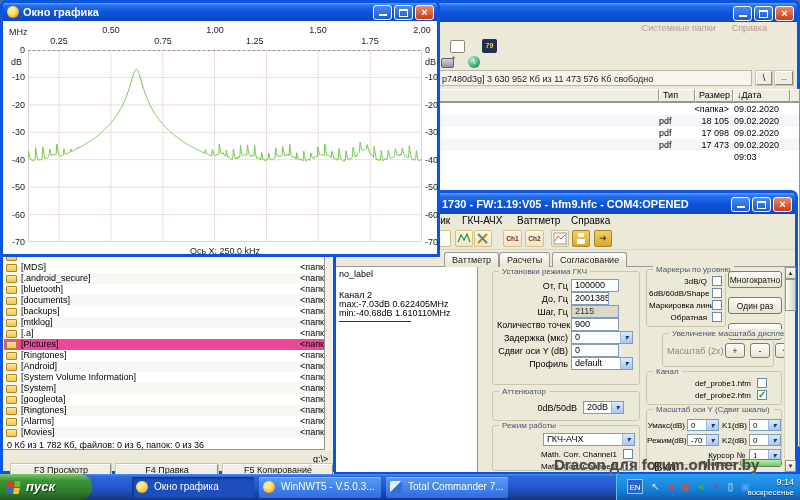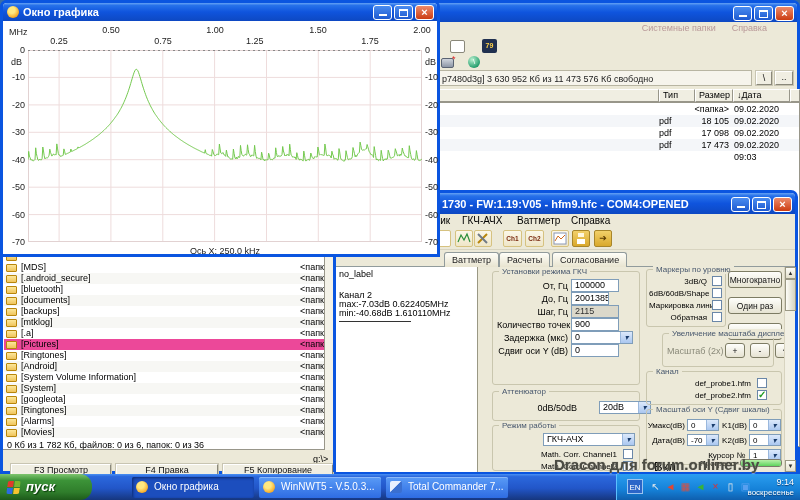--- a/index.html
+++ b/index.html
@@ -310,26 +310,30 @@
           <span class="xpin" style="left:74px;width:48px">900</span>
         </div>
       <div class="frow" style="top:59px">
           <span class="flab">Задержка (мкс)</span>
           <span class="xpin combo" style="left:74px;width:62px"><span>0</span><i class="arr"></i></span>
         </div>
       <div class="frow" style="top:72px">
           <span class="flab">Сдвиг оси Y (dB)</span>
           <span class="xpin" style="left:74px;width:48px">0</span>
         </div>
+      <div class="frow" style="top:85px">
+          <span class="flab">Профиль</span>
+          <span class="xpin combo" style="left:74px;width:62px"><span>default</span><i class="arr"></i></span>
+        </div>
     </div>
 
     <div class="grp" style="left:156px;top:124px;width:148px;height:30px">
       <span class="gt">Аттенюатор</span>
       <span class="flab" style="left:4px;top:11px;width:80px">0dB/50dB</span>
-      <span class="xpin combo" style="left:106px;top:9px;width:52px"><span>20dB</span><i class="arr"></i></span>
+      <span class="xpin combo" style="left:90px;top:9px;width:41px"><span>20dB</span><i class="arr"></i></span>
     </div>
 
     <div class="grp" style="left:156px;top:158px;width:148px;height:46px">
       <span class="gt">Режим работы</span>
       <span class="xpin combo" style="left:50px;top:7px;width:92px"><span>ГКЧ-АЧХ</span><i class="arr"></i></span>
       <div class="cbrow" style="left:4px;top:23px;width:140px">
           <span class="cblab" style="left:0;width:120px">Math. Corr. Channel1</span>
           <span class="cb" style="left:126px"></span>
         </div>
       <div class="cbrow" style="left:4px;top:35px;width:140px">
@@ -381,21 +385,21 @@
           <span class="cb on" style="left:108px"></span>
         </div>
     </div>
 
     <div class="grp" style="left:310px;top:142px;width:136px;height:56px">
       <span class="gt">Масштаб оси Y (Сдвиг шкалы)</span>
       <span class="flab" style="left:0;top:11px;width:38px;font-size:8px">Умакс(dB)</span>
       <span class="xpin combo" style="left:40px;top:9px;width:32px;height:12px;font-size:8px"><span>0</span><i class="arr"></i></span>
       <span class="flab" style="left:72px;top:11px;width:28px;font-size:8px">K1(dB)</span>
       <span class="xpin combo" style="left:102px;top:9px;width:32px;height:12px;font-size:8px"><span>0</span><i class="arr"></i></span>
-      <span class="flab" style="left:0;top:26px;width:38px;font-size:8px">Дата(dB)</span>
+      <span class="flab" style="left:0;top:26px;width:38px;font-size:8px">Режим(dB)</span>
       <span class="xpin combo" style="left:40px;top:24px;width:32px;height:12px;font-size:8px"><span>-70</span><i class="arr"></i></span>
       <span class="flab" style="left:72px;top:26px;width:28px;font-size:8px">K2(dB)</span>
       <span class="xpin combo" style="left:102px;top:24px;width:32px;height:12px;font-size:8px"><span>0</span><i class="arr"></i></span>
       <span class="flab" style="left:40px;top:41px;width:58px;font-size:8px">Курсор №</span>
       <span class="xpin combo" style="left:102px;top:39px;width:32px;height:12px;font-size:8px"><span>1</span><i class="arr"></i></span>
     </div>
 
     <span class="abs" style="left:318px;top:192px;font-size:13px">Вкл</span>
     <span class="abs" style="left:364px;top:192px;font-size:8px">Прогресс</span>
     <span class="pbar" style="left:404px;top:192px">

